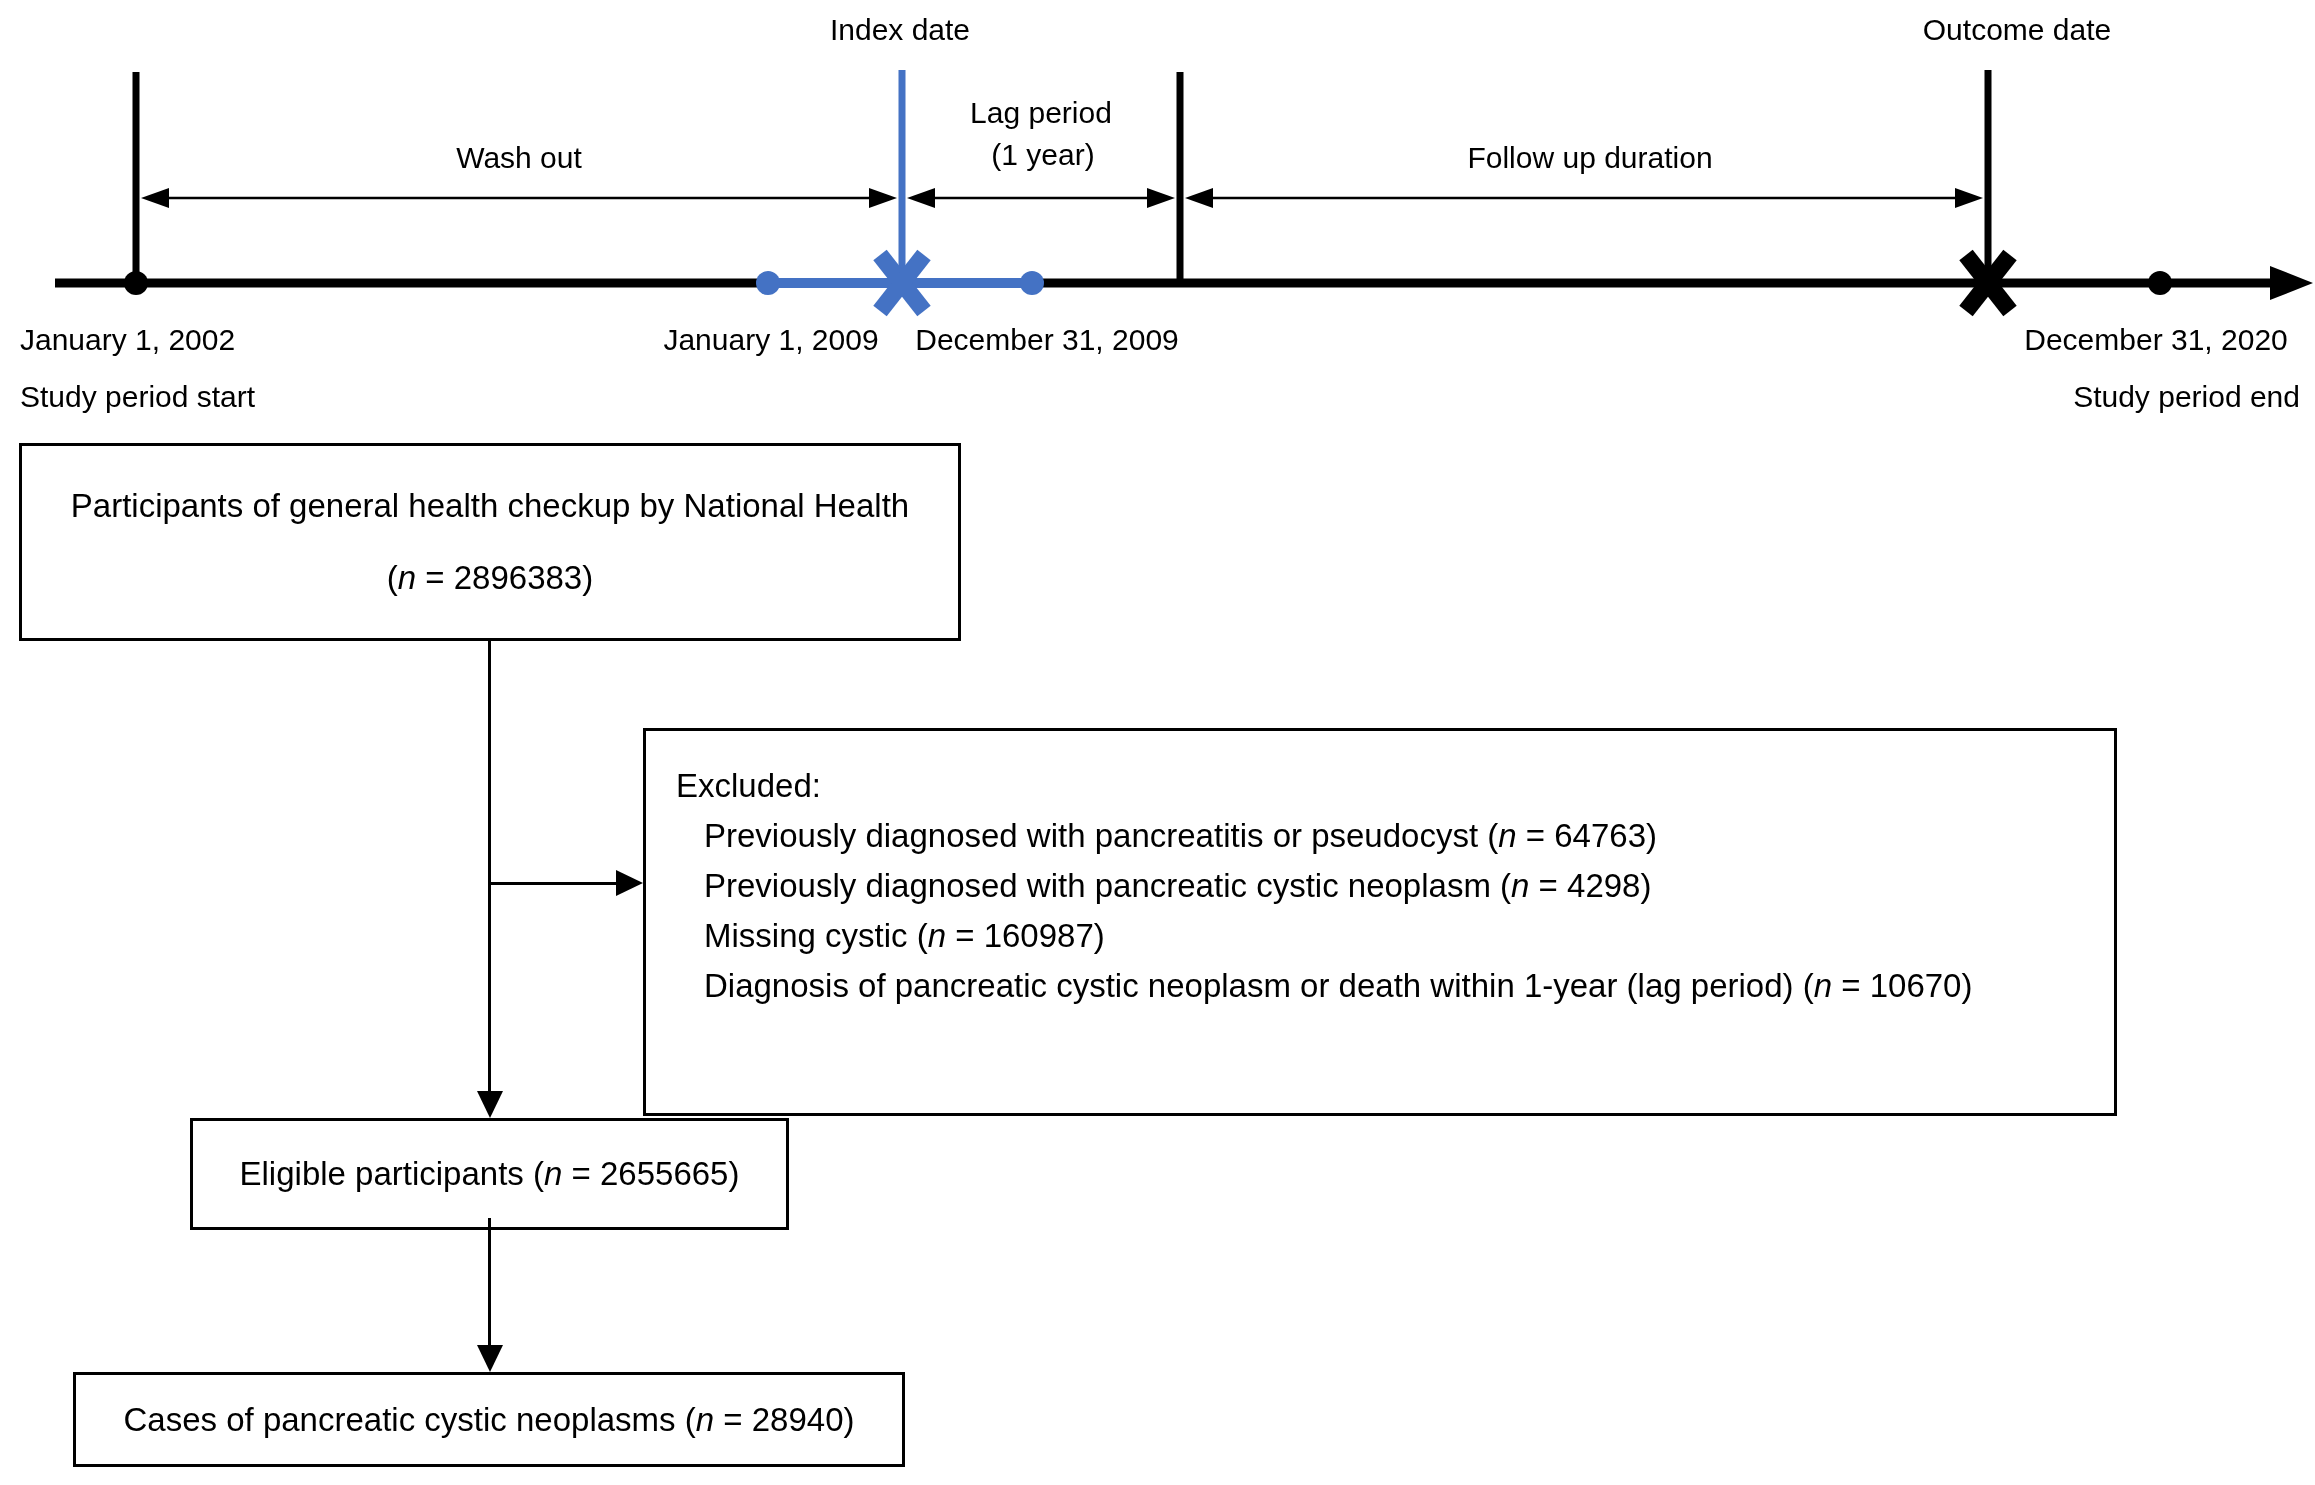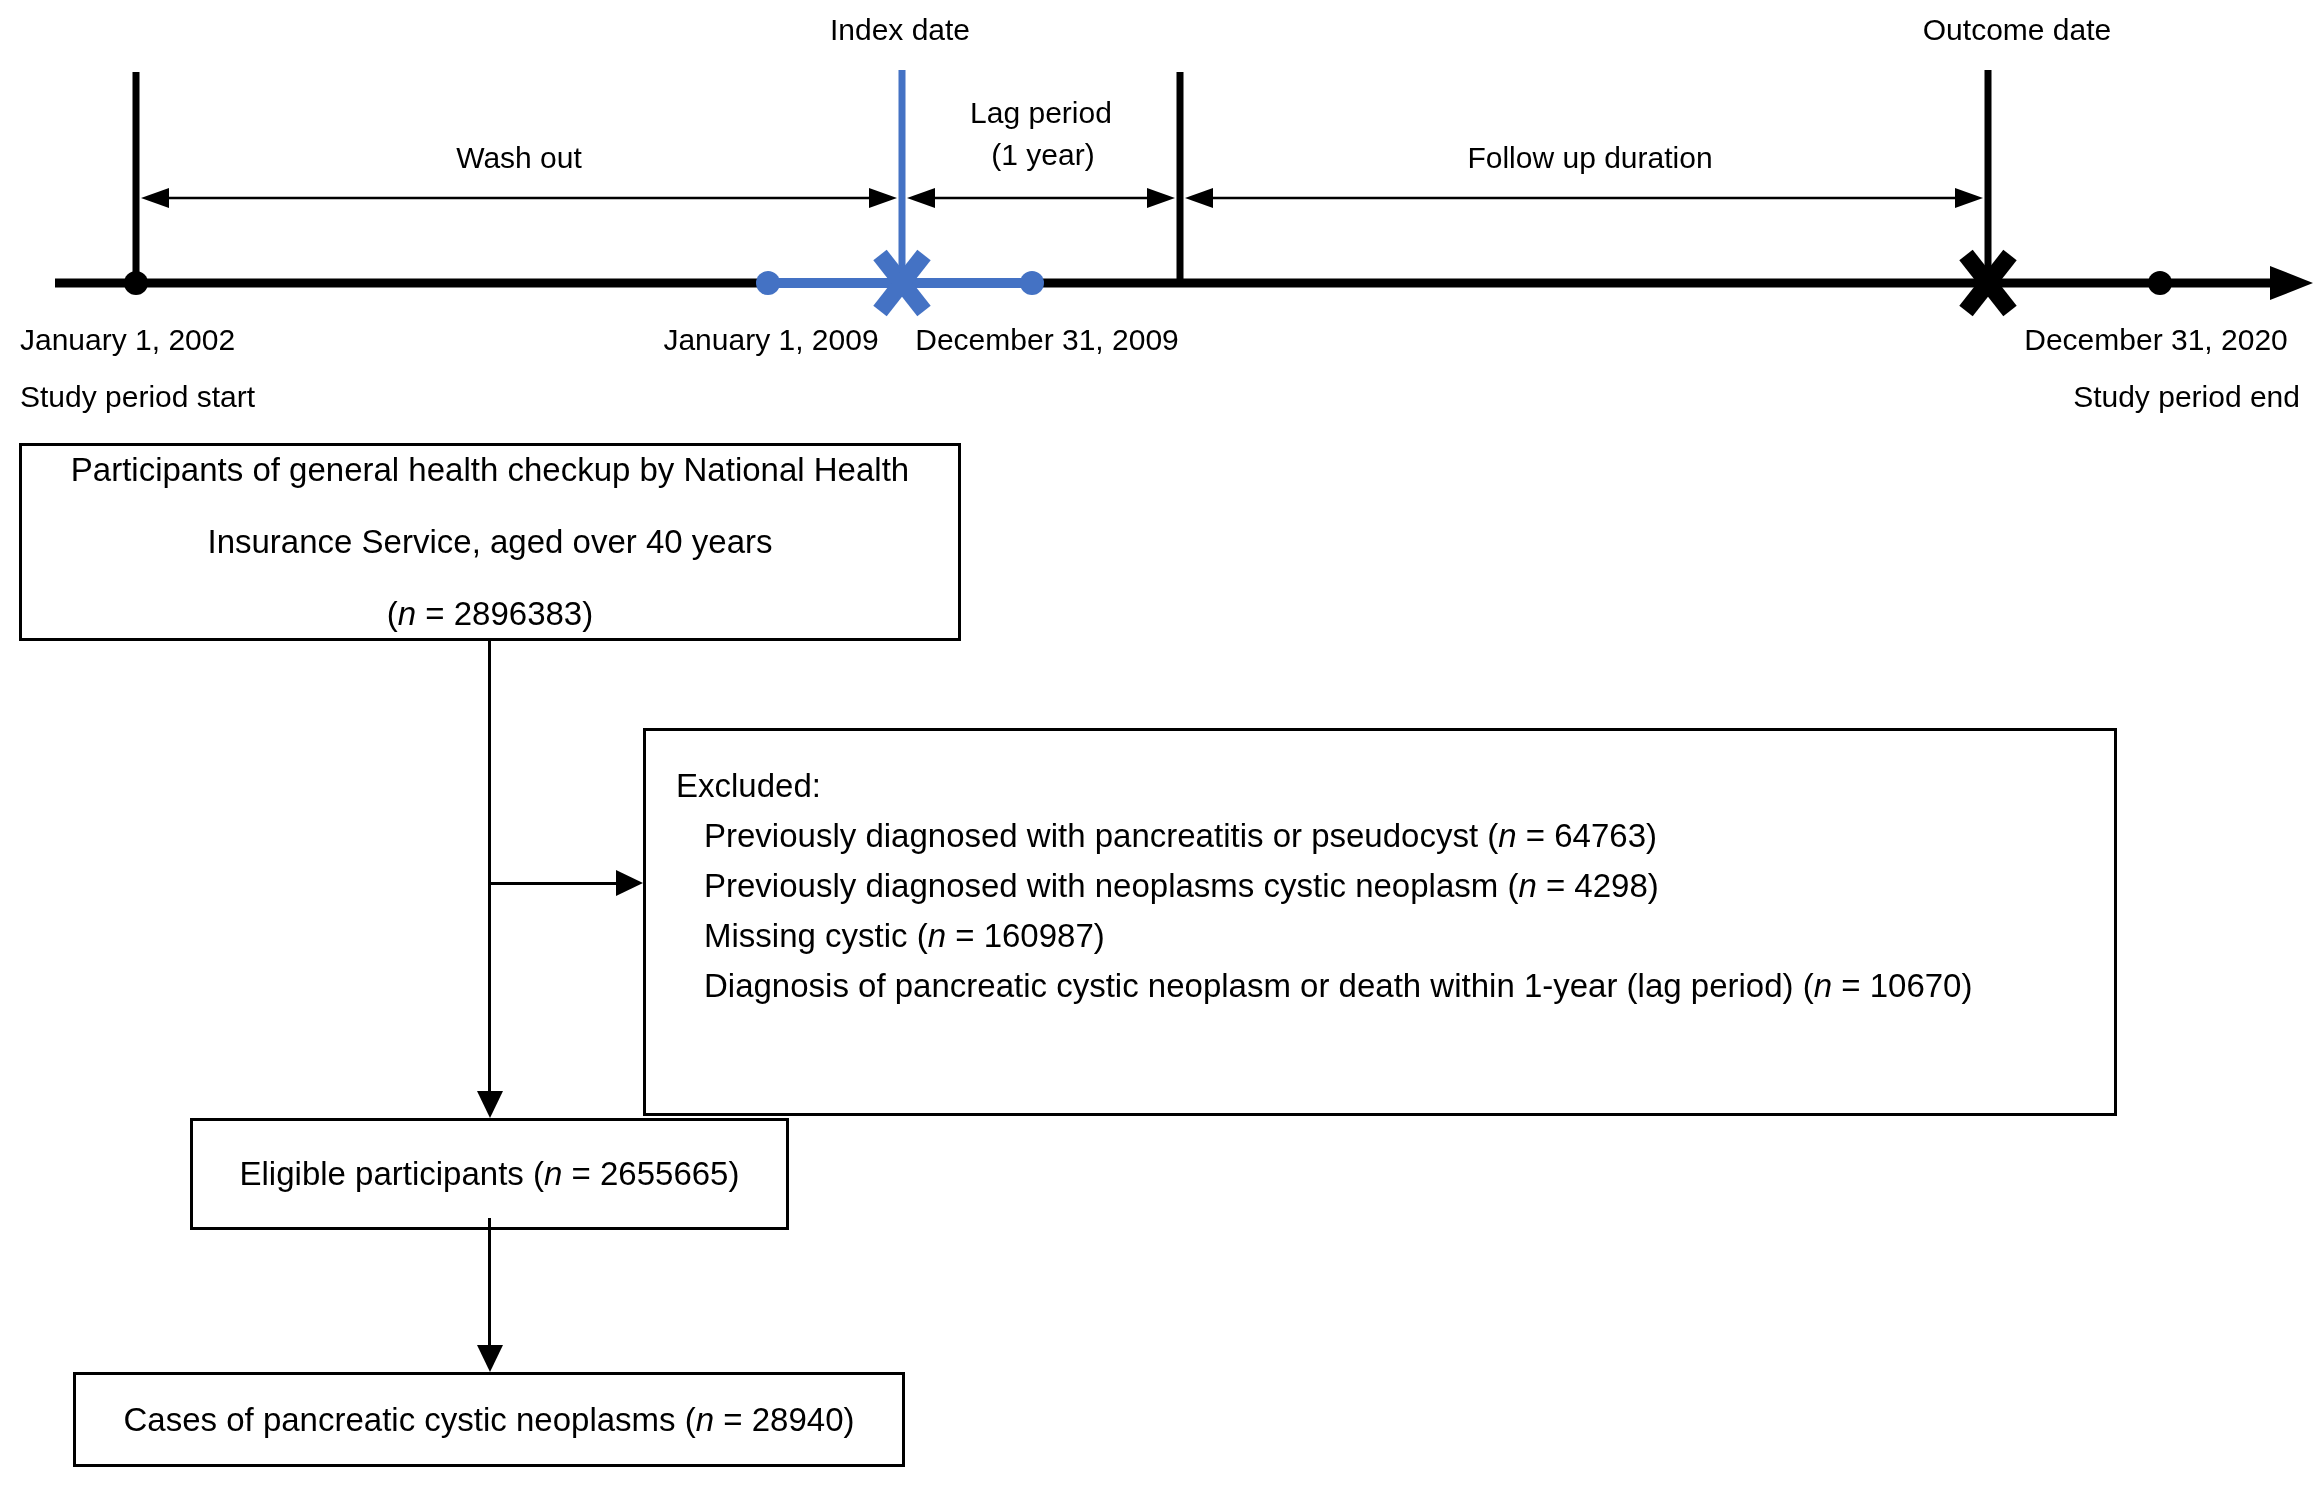--- a/index.html
+++ b/index.html
@@ -134,34 +134,33 @@
     <text x="771" y="350" font-size="30" text-anchor="middle">January 1, 2009</text>
     <text x="1047" y="350" font-size="30" text-anchor="middle">December 31, 2009</text>
     <text x="2156" y="350" font-size="30" text-anchor="middle">December 31, 2020</text>
 
     <text x="20" y="407" font-size="30" text-anchor="start">Study period start</text>
     <text x="2300" y="407" font-size="30" text-anchor="end">Study period end</text>
   </svg>
 
   <div class="box center" id="box-participants" style="left:19px; top:443px; width:942px; height:198px;gap:24px;">
     <div>Participants of general health checkup by National Health</div>
-    <div>Insurance Service, aged over 40 years</div>
     <div><span>(</span><i>n</i><span> = 2896383)</span></div>
   </div>
 
   <div class="vline" style="left:488px; top:641px; height:453px;"></div>
   <div class="arrow-down" style="left:477px; top:1091px;"></div>
 
   <div class="hline" style="left:488px; top:882px; width:130px;"></div>
   <div class="arrow-right" style="left:616px; top:870px;"></div>
 
   <div class="box" id="box-excluded" style="left:643px; top:728px; width:1474px; height:388px;">
     <div>Excluded:</div>
     <div class="excl-item"><span>Previously diagnosed with pancreatitis or pseudocyst (</span><i>n</i><span> = 64763)</span></div>
-    <div class="excl-item"><span>Previously diagnosed with neoplasms cystic neoplasm (</span><i>n</i><span> = 4298)</span></div>
+    <div class="excl-item"><span>Previously diagnosed with pancreatic cystic neoplasm (</span><i>n</i><span> = 4298)</span></div>
     <div class="excl-item"><span>Missing cystic (</span><i>n</i><span> = 160987)</span></div>
     <div class="excl-item"><span>Diagnosis of pancreatic cystic neoplasm or death within 1-year (lag period) (</span><i>n</i><span> = 10670)</span></div>
   </div>
 
   <div class="box center" id="box-eligible" style="left:190px; top:1118px; width:599px; height:112px;">
     <div><span>Eligible participants (</span><i>n</i><span> = 2655665)</span></div>
   </div>
 
   <div class="vline" style="left:488px; top:1218px; height:130px;"></div>
   <div class="arrow-down" style="left:477px; top:1345px;"></div>

